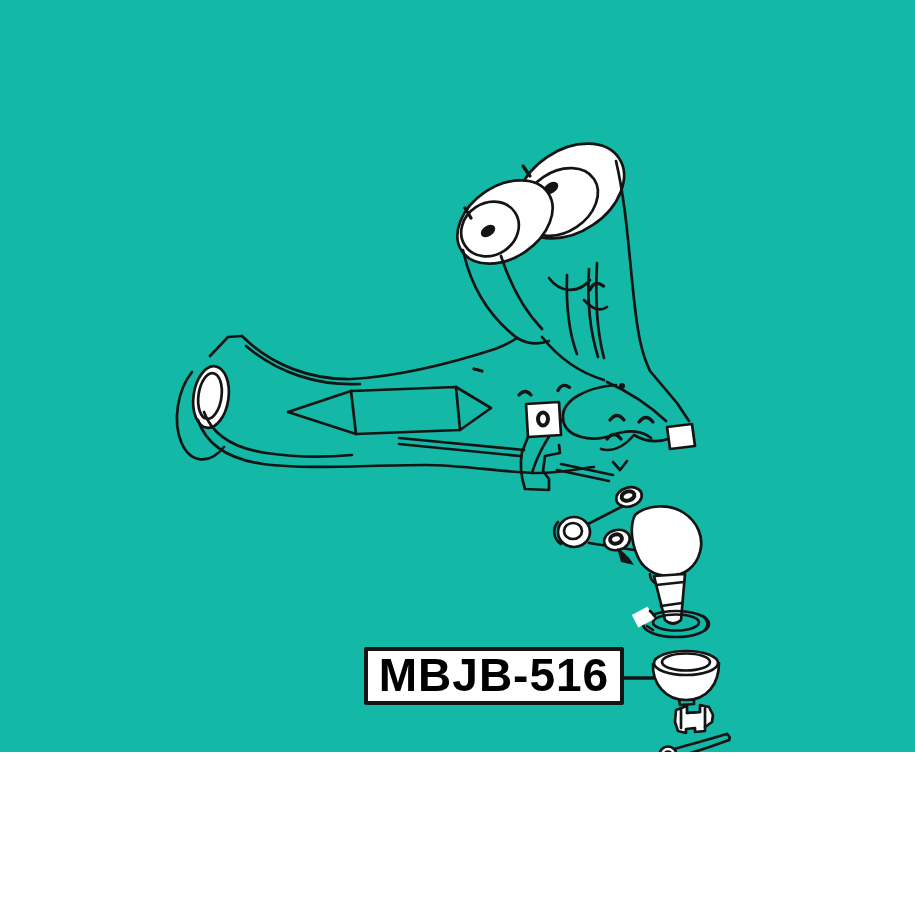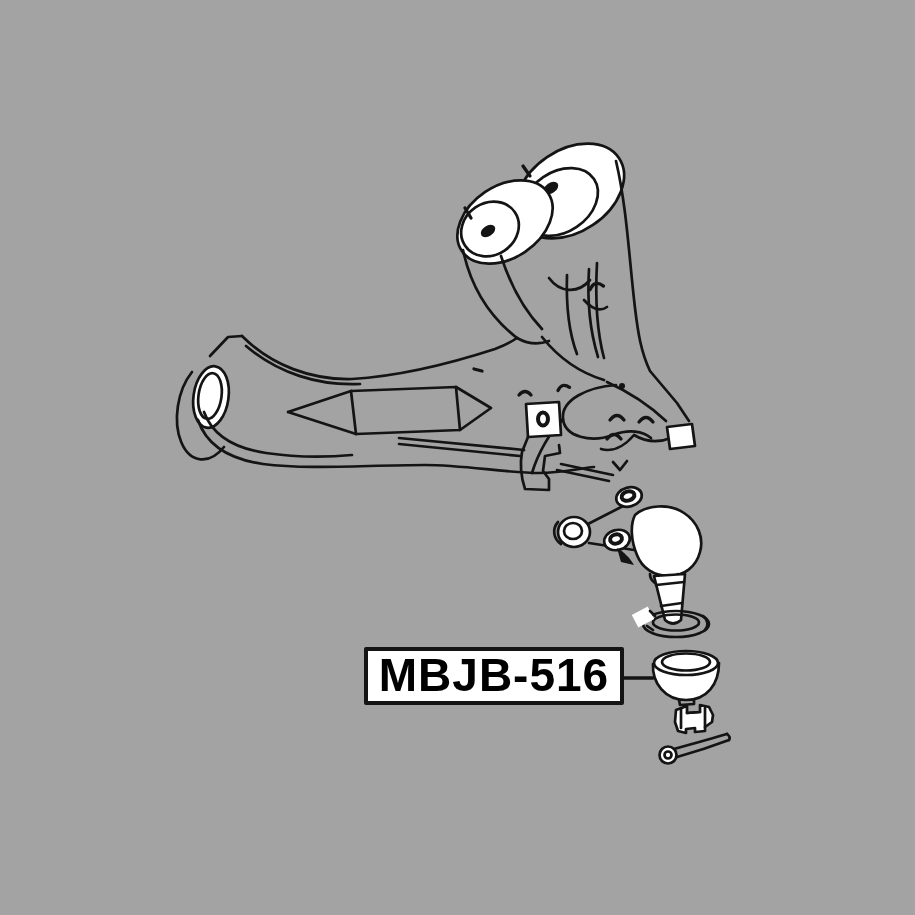--- a/index.html
+++ b/index.html
@@ -1,16 +1,16 @@
 <!DOCTYPE html>
 <html><head>
 <meta charset="utf-8">
 <style>
   html,body{margin:0;padding:0;background:#ffffff;}
-  .canvas{position:relative;width:915px;height:915px;background:#a3a3a3;overflow:hidden;
+  .canvas{position:relative;width:915px;height:752px;background:#14b8a6;overflow:hidden;
           font-family:"Liberation Sans", sans-serif;}
   svg{display:block;}
   .ln{fill:none;stroke:#141414;stroke-width:2.7;stroke-linecap:round;stroke-linejoin:round;}
   .fw{fill:#ffffff;stroke:#141414;stroke-width:2.7;stroke-linecap:round;stroke-linejoin:round;}
   .dk{fill:#141414;stroke:none;}
   .wh{fill:#ffffff;stroke:none;}
   .t3{stroke-width:3.3;}
   .t4{stroke-width:4;}
   .label-text{font-family:"Liberation Sans", sans-serif;font-weight:bold;font-size:46px;
               letter-spacing:1px;fill:#000000;}

